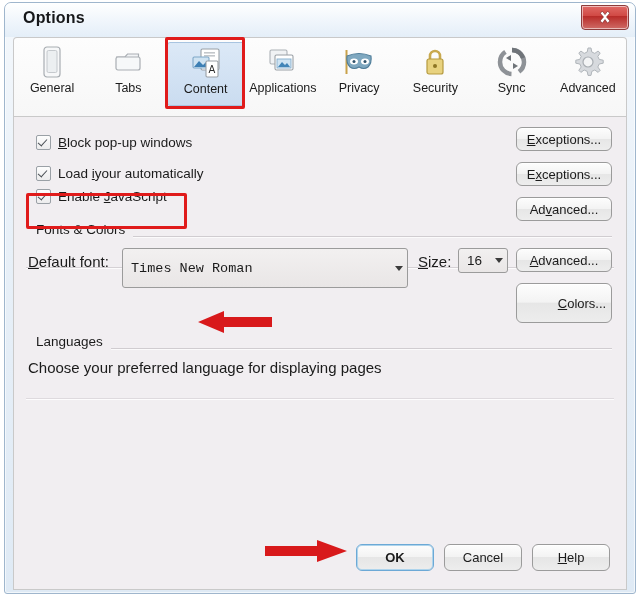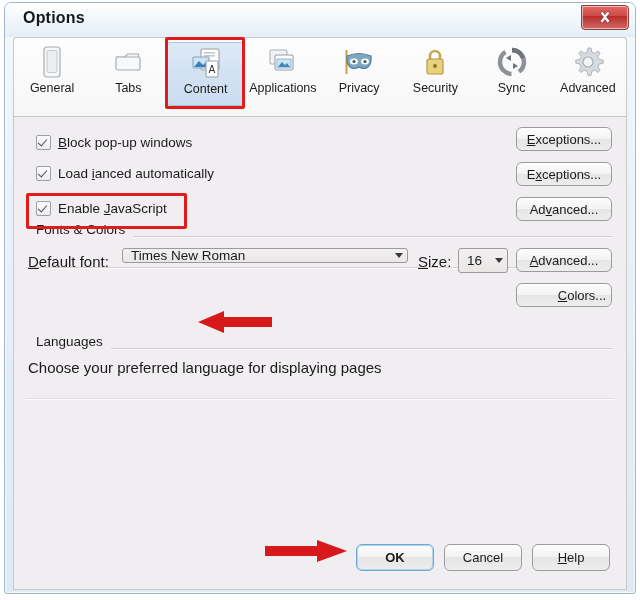--- a/index.html
+++ b/index.html
@@ -398,27 +398,27 @@
     <div class="check-wrap" style="left:22px; top:18px;">
       <span class="checkbox checked"></span>
       <span class="check-label"><span class="acc">B</span><span>lock pop-up windows</span></span>
     </div>
     <div class="btn" style="right:14px; top:10px; width:96px; height:24px;">
       <span><span class="acc">E</span>xceptions...</span>
     </div>
 
     <div class="check-wrap" style="left:22px; top:49px;">
       <span class="checkbox checked"></span>
-      <span class="check-label">Load <span class="acc">i</span><span>anced automatically</span></span>
+      <span class="check-label">Load <span class="acc">i</span><span>your automatically</span></span>
     </div>
     <div class="btn" style="right:14px; top:45px; width:96px; height:24px;">
       <span>E<span class="acc">x</span>ceptions...</span>
     </div>
 
-    <div class="check-wrap" style="left:22px; top:84px;">
+    <div class="check-wrap" style="left:22px; top:72px;">
       <span class="checkbox checked"></span>
       <span class="check-label">Enable <span class="acc">J</span><span>avaScript</span></span>
     </div>
     <div class="btn" style="right:14px; top:80px; width:96px; height:24px;">
       <span>Ad<span class="acc">v</span>anced...</span>
     </div>
 
     <div id="js-highlight" style="left:12px; top:76px; width:155px; height:30px;"></div>
 
     <span class="red-arrow" style="left:180px; top:192px;">
@@ -431,42 +431,42 @@
 
     <div class="group-head" style="top:105px;">
       <span class="g-label">Fonts &amp; Colors</span>
       <span class="g-rule"></span>
     </div>
 
     <div class="static-label" style="left:14px; top:136px;">
       <span class="acc">D</span><span>efault font:</span>
     </div>
 
-    <div class="combo" style="left:108px; top:131px; width:286px; height:15px;">
+    <div class="combo" style="left:108px; top:131px; width:286px; height:40px;font-family:Liberation Mono, monospace;">
       <span class="combo-value">Times New Roman</span>
       <span class="caret">
           <span class="caret-glyph"></span>
         </span>
     </div>
 
     <div class="static-label" style="left:404px; top:136px;">
       <span class="acc">S</span><span>ize:</span>
     </div>
 
     <div class="combo" style="left:444px; top:131px; width:50px; height:25px;">
       <span class="combo-value">16</span>
       <span class="caret">
           <span class="caret-glyph"></span>
         </span>
     </div>
 
     <div class="btn" style="right:14px; top:131px; width:96px; height:24px;">
       <span><span class="acc">A</span>dvanced...</span>
     </div>
-    <div class="btn" style="right:14px; top:166px; width:96px; height:24px;padding-left:36px;">
+    <div class="btn" style="right:14px; top:166px; width:96px; height:40px;padding-left:36px;">
       <span><span class="acc">C</span>olors...</span>
     </div>
 
     <div class="group-head" style="top:211px;margin-top:6px;">
       <span class="g-label">Languages</span>
       <span class="g-rule"></span>
     </div>
 
     <div class="static-label" style="left:14px; top:242px;text-align:right;">Choose your preferred language for displaying pages</div>
 

